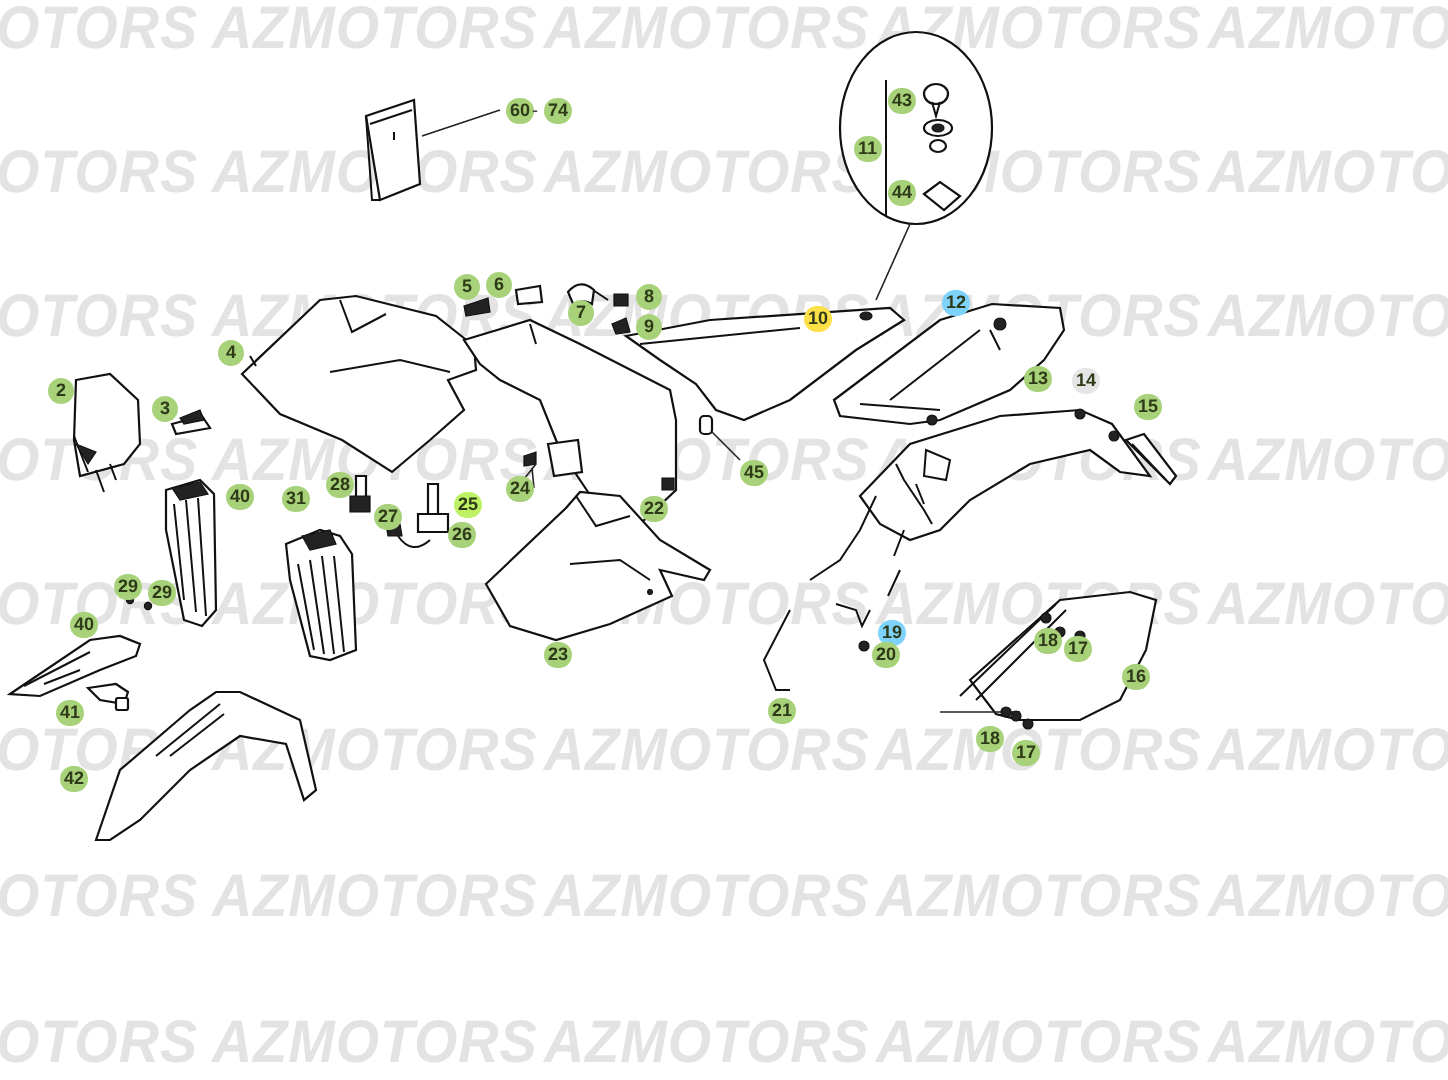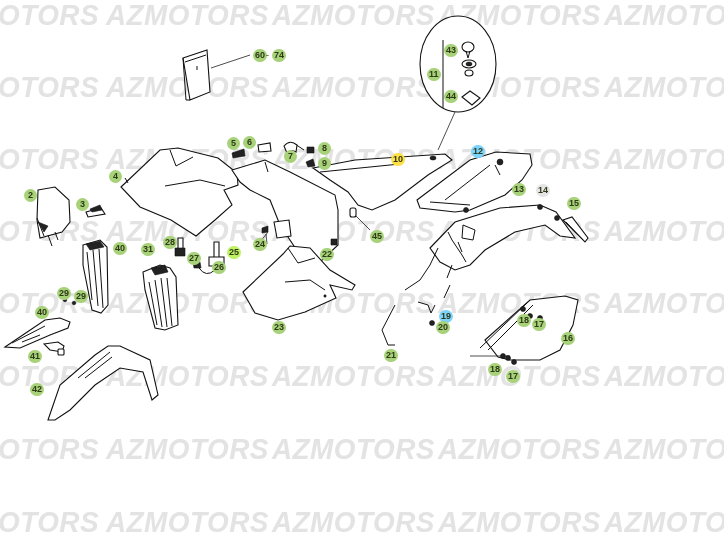--- a/index.html
+++ b/index.html
@@ -242,38 +242,38 @@
     <div class="callout" style="background: rgb(168, 210, 122); left: 427px; top: 68px;">11</div>
     <div class="callout" style="background: rgb(168, 210, 122); left: 444px; top: 90px;">44</div>
     <div class="callout" style="background: rgb(168, 210, 122); left: 24px; top: 189px;">2</div>
     <div class="callout" style="background: rgb(168, 210, 122); left: 76px; top: 198px;">3</div>
     <div class="callout" style="background: rgb(168, 210, 122); left: 109px; top: 170px;">4</div>
     <div class="callout" style="background: rgb(168, 210, 122); left: 227px; top: 137px;">5</div>
     <div class="callout" style="background: rgb(168, 210, 122); left: 243px; top: 136px;">6</div>
     <div class="callout" style="background: rgb(168, 210, 122); left: 284px; top: 150px;">7</div>
     <div class="callout" style="background: rgb(168, 210, 122); left: 318px; top: 142px;">8</div>
     <div class="callout" style="background: rgb(168, 210, 122); left: 318px; top: 157px;">9</div>
-    <div class="callout" style="background: #fde047; left: 391px; top: 153px;">10</div>
+    <div class="callout" style="background: #fde047; left: 402px; top: 153px;">10</div>
     <div class="callout" style="background: #7dd3fc; left: 471px; top: 145px;">12</div>
     <div class="callout" style="background: rgb(168, 210, 122); left: 512px; top: 183px;">13</div>
     <div class="callout" style="background: #e5e5e5; left: 536px; top: 184px;">14</div>
     <div class="callout" style="background: rgb(168, 210, 122); left: 567px; top: 197px;">15</div>
     <div class="callout" style="background: rgb(168, 210, 122); left: 561px; top: 332px;">16</div>
     <div class="callout" style="background: rgb(168, 210, 122); left: 532px; top: 318px;">17</div>
     <div class="callout" style="background: rgb(168, 210, 122); left: 517px; top: 314px;">18</div>
     <div class="callout" style="background: rgb(168, 210, 122); left: 506px; top: 370px;">17</div>
     <div class="callout" style="background: rgb(168, 210, 122); left: 488px; top: 363px;">18</div>
     <div class="callout" style="background: #7dd3fc; left: 439px; top: 310px;">19</div>
     <div class="callout" style="background: rgb(168, 210, 122); left: 436px; top: 321px;">20</div>
     <div class="callout" style="background: rgb(168, 210, 122); left: 384px; top: 349px;">21</div>
     <div class="callout" style="background: rgb(168, 210, 122); left: 320px; top: 248px;">22</div>
     <div class="callout" style="background: rgb(168, 210, 122); left: 272px; top: 321px;">23</div>
     <div class="callout" style="background: rgb(168, 210, 122); left: 253px; top: 238px;">24</div>
     <div class="callout" style="background: #bef264; left: 227px; top: 246px;">25</div>
-    <div class="callout" style="background: rgb(168, 210, 122); left: 212px; top: 261px;">26</div>
+    <div class="callout" style="background: rgb(168, 210, 122); left: 224px; top: 261px;">26</div>
     <div class="callout" style="background: rgb(168, 210, 122); left: 187px; top: 252px;">27</div>
     <div class="callout" style="background: rgb(168, 210, 122); left: 163px; top: 236px;">28</div>
     <div class="callout" style="background: rgb(168, 210, 122); left: 57px; top: 287px;">29</div>
     <div class="callout" style="background: rgb(168, 210, 122); left: 74px; top: 290px;">29</div>
     <div class="callout" style="background: rgb(168, 210, 122); left: 113px; top: 242px;">40</div>
     <div class="callout" style="background: rgb(168, 210, 122); left: 141px; top: 243px;">31</div>
     <div class="callout" style="background: rgb(168, 210, 122); left: 35px; top: 306px;">40</div>
     <div class="callout" style="background: rgb(168, 210, 122); left: 28px; top: 350px;">41</div>
     <div class="callout" style="background: rgb(168, 210, 122); left: 30px; top: 383px;">42</div>
     <div class="callout" style="background: rgb(168, 210, 122); left: 370px; top: 230px;">45</div>

